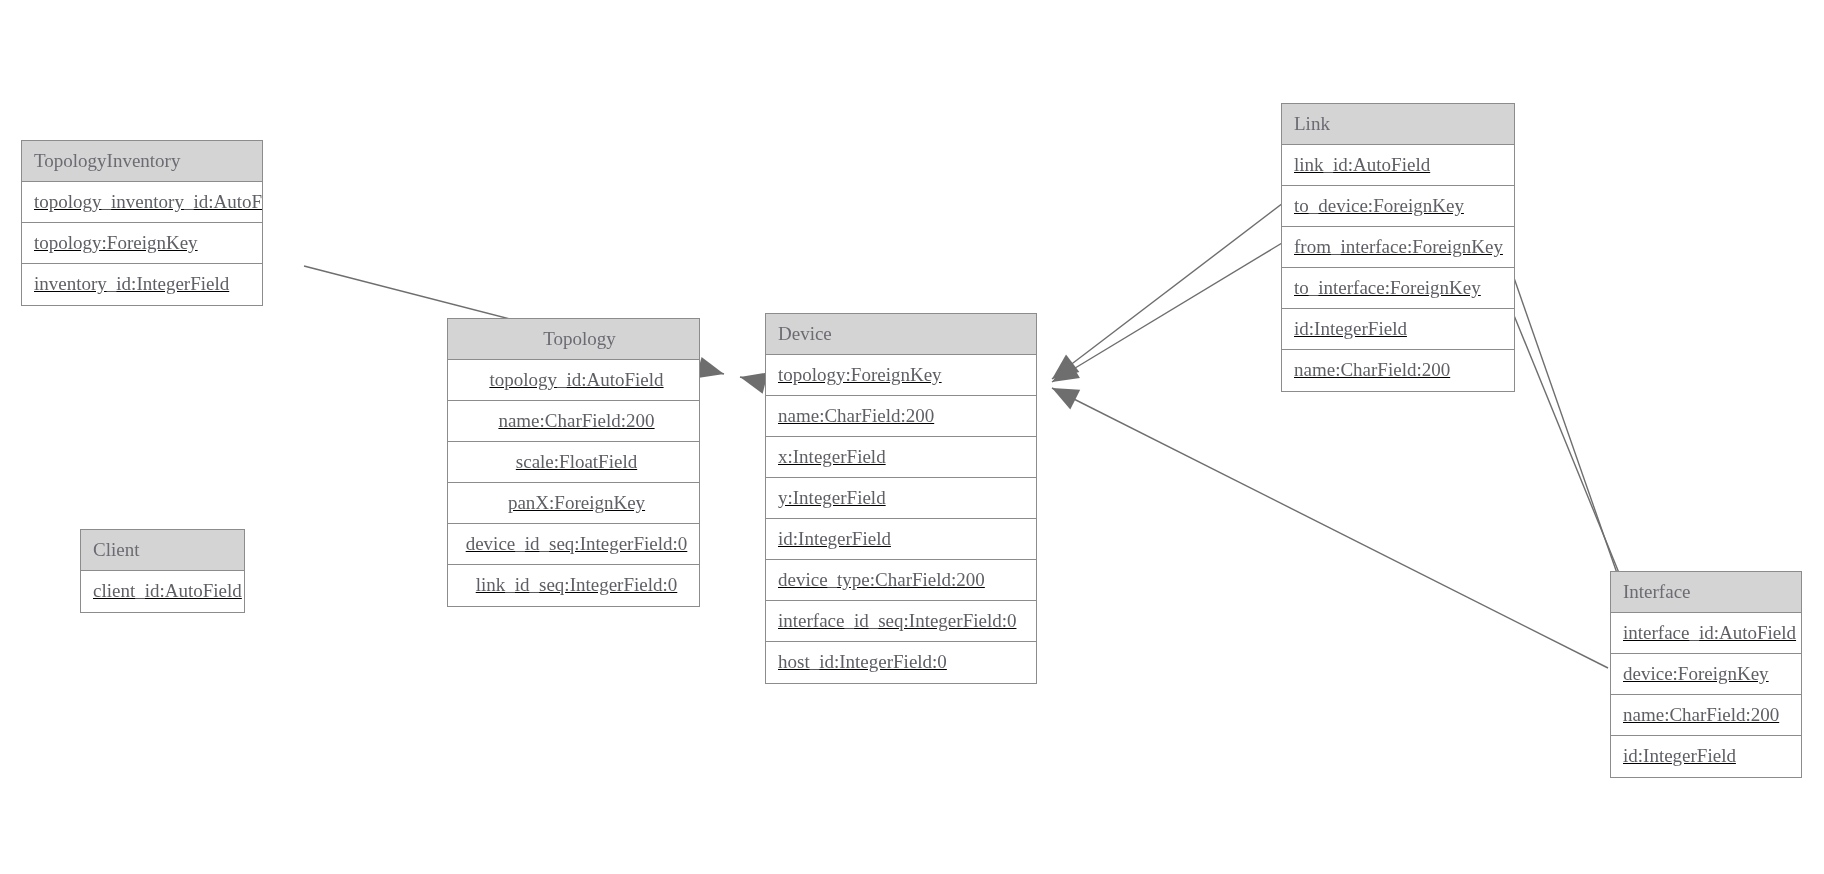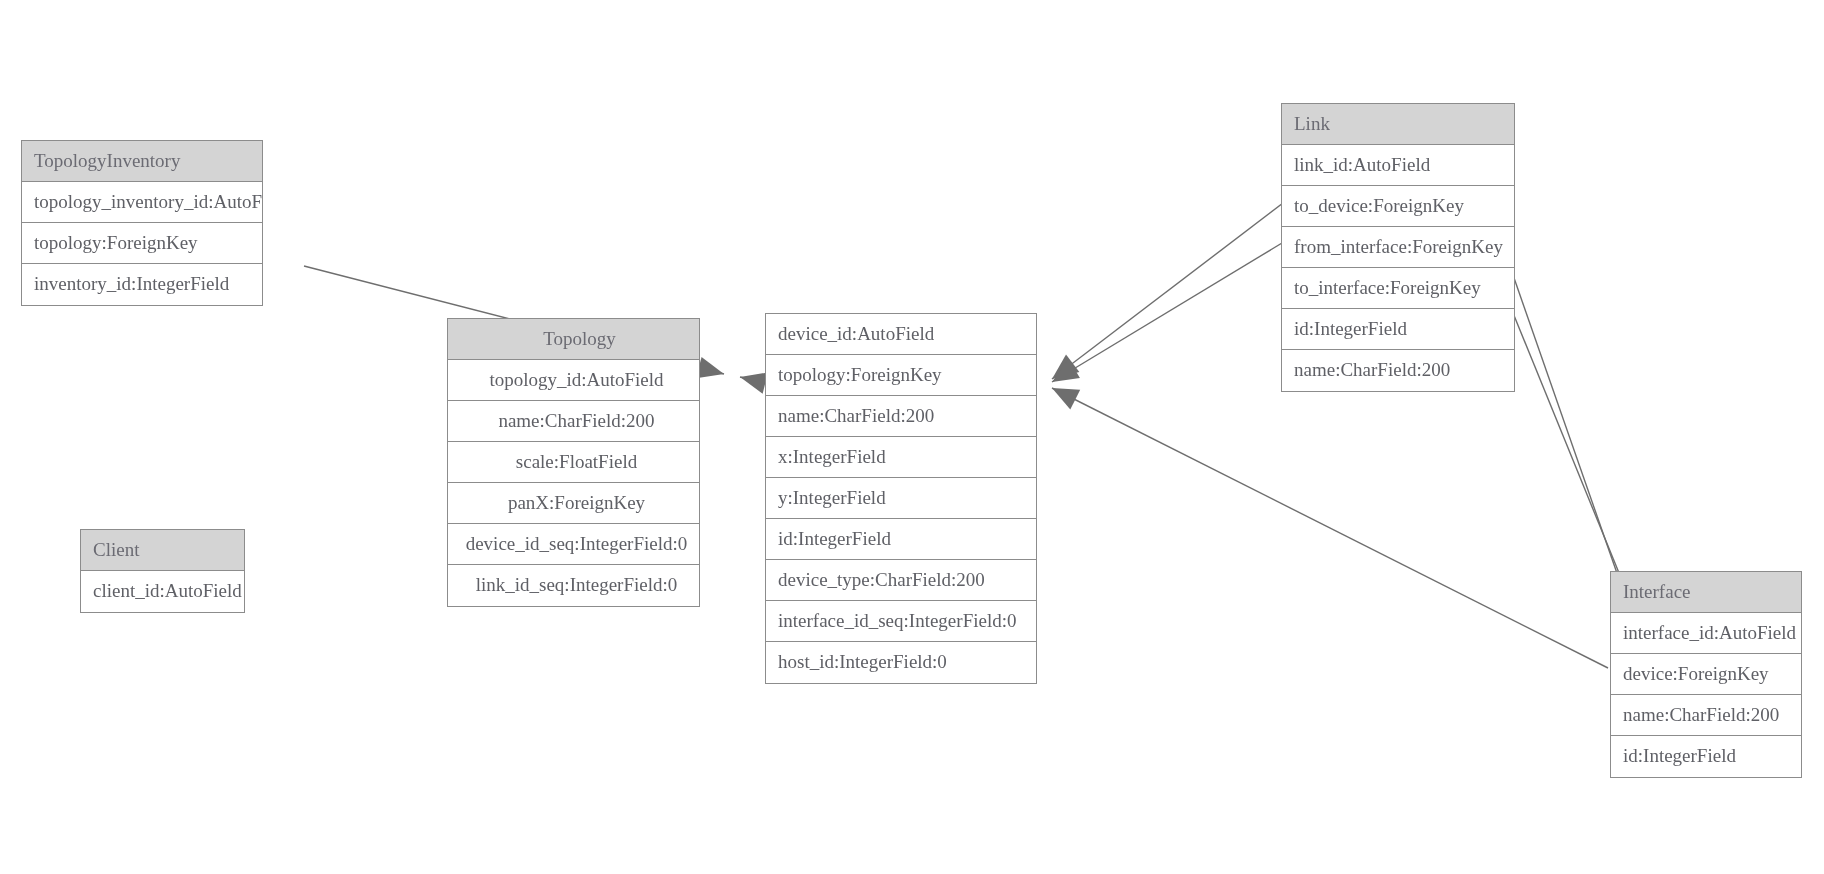--- a/index.html
+++ b/index.html
@@ -37,20 +37,21 @@
     color: #6b6b73;
     font-size: 19px;
     line-height: 40px;
     height: 41px;
     padding: 0 0 0 12px;
     white-space: nowrap;
     overflow: hidden;
   }
   .entity-fields {
     display: block;
+    text-decoration: underline;
   }
   .field-row {
     box-sizing: border-box;
     height: 41px;
     line-height: 40px;
     border-bottom: 1px solid #8c8c8c;
     color: #5f6066;
     font-size: 19px;
     padding: 0 6px 0 12px;
     white-space: nowrap;
@@ -117,22 +118,22 @@
         <div class="entity-fields">
           <div class="field-row" style="border-bottom-color: rgb(140, 140, 140);">topology_id:AutoField</div>
           <div class="field-row" style="border-bottom-color: rgb(140, 140, 140);">name:CharField:200</div>
           <div class="field-row" style="border-bottom-color: rgb(140, 140, 140);">scale:FloatField</div>
           <div class="field-row" style="border-bottom-color: rgb(140, 140, 140);">panX:ForeignKey</div>
           <div class="field-row" style="border-bottom-color: rgb(140, 140, 140);">device_id_seq:IntegerField:0</div>
           <div class="field-row" style="border-bottom-color: rgb(140, 140, 140);">link_id_seq:IntegerField:0</div>
         </div>
       </div>
       <div class="entity" style="left: 765px; top: 313px; width: 272px; border-color: rgb(140, 140, 140);">
+        <div class="entity-header" style="background: rgb(212, 212, 212); border-bottom-color: rgb(140, 140, 140);">Device</div>
         <div class="entity-fields">
-          <div class="field-row" style="border-bottom-color: rgb(140, 140, 140);">device_id:AutoField</div>
           <div class="field-row" style="border-bottom-color: rgb(140, 140, 140);">topology:ForeignKey</div>
           <div class="field-row" style="border-bottom-color: rgb(140, 140, 140);">name:CharField:200</div>
           <div class="field-row" style="border-bottom-color: rgb(140, 140, 140);">x:IntegerField</div>
           <div class="field-row" style="border-bottom-color: rgb(140, 140, 140);">y:IntegerField</div>
           <div class="field-row" style="border-bottom-color: rgb(140, 140, 140);">id:IntegerField</div>
           <div class="field-row" style="border-bottom-color: rgb(140, 140, 140);">device_type:CharField:200</div>
           <div class="field-row" style="border-bottom-color: rgb(140, 140, 140);">interface_id_seq:IntegerField:0</div>
           <div class="field-row" style="border-bottom-color: rgb(140, 140, 140);">host_id:IntegerField:0</div>
         </div>
       </div>

